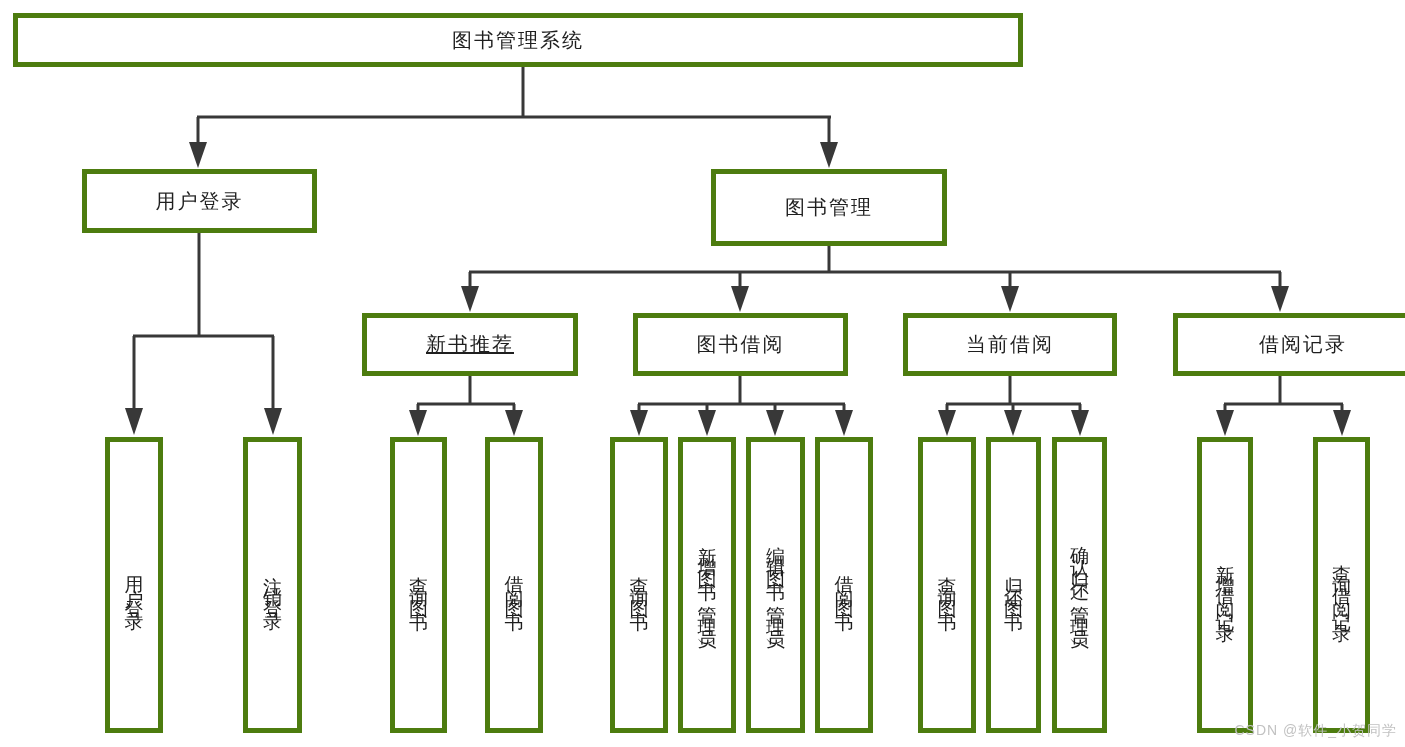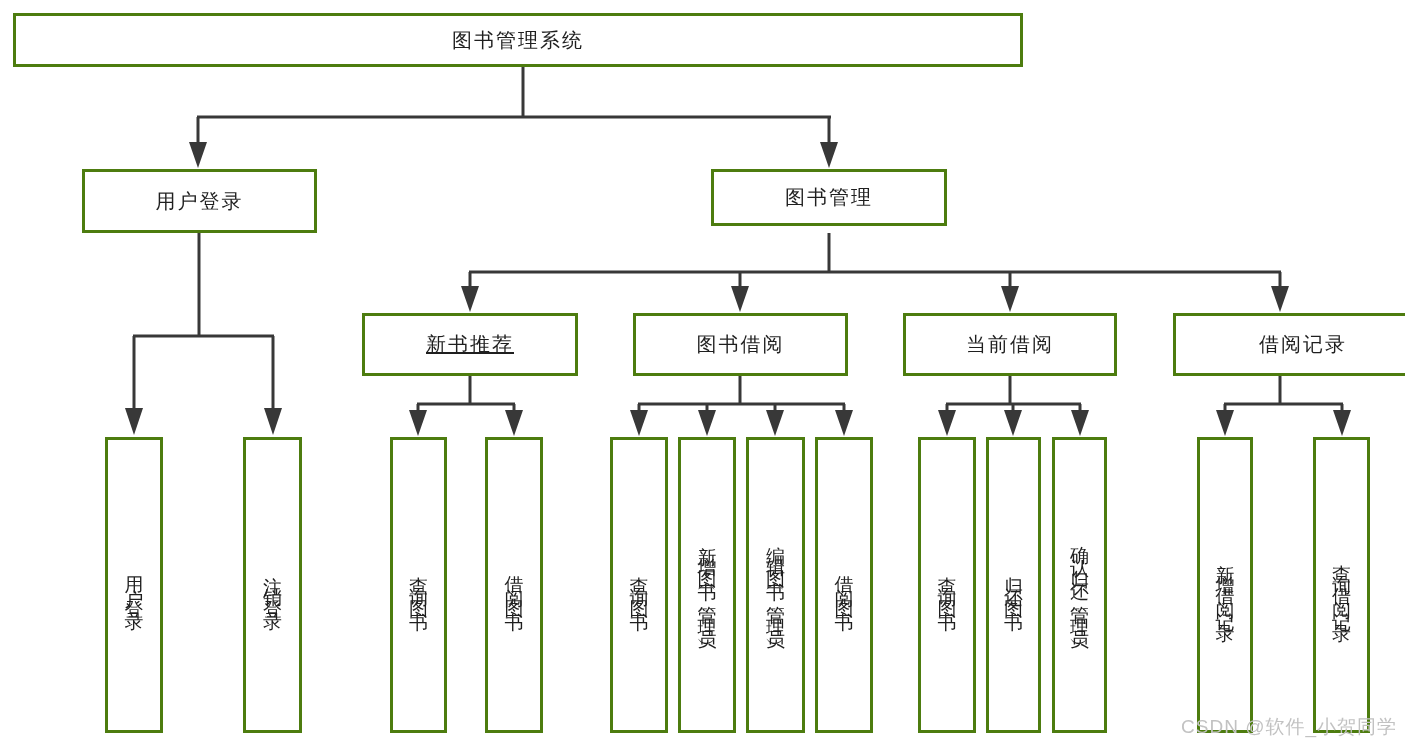--- a/index.html
+++ b/index.html
@@ -8,21 +8,21 @@
     width:1405px;height:747px;
     background:#ffffff;
     font-family:"Liberation Sans", sans-serif;
     color:#1f1f1f;
     overflow:hidden;
   }
   #wires{position:absolute;left:0;top:0;width:1405px;height:747px;}
   .node{
     position:absolute;
     box-sizing:border-box;
-    border:3px solid #4d7c0f;
+    border:5px solid #4d7c0f;
     background:#ffffff;
     display:flex;
     align-items:center;
     justify-content:center;
     z-index:2;
   }
   .hlabel{
     font-size:20px;
     letter-spacing:2px;
     white-space:nowrap;
@@ -32,21 +32,21 @@
     text-orientation:mixed;
     font-size:19px;
     letter-spacing:12px;
     line-height:1.15;
     white-space:nowrap;
   }
   
   #n-root{left:13px;top:13px;width:1010px;height:54px;}
   
   #n-l2-0{left:82px;top:169px;width:235px;height:64px;}
-  #n-l2-1{left:711px;top:169px;width:236px;height:57px;}
+  #n-l2-1{left:711px;top:169px;width:236px;height:77px;}
   
   #n-l3-0{left:362px;top:313px;width:216px;height:63px;text-decoration:underline;}
   #n-l3-1{left:633px;top:313px;width:215px;height:63px;align-items:center;}
   #n-l3-2{left:903px;top:313px;width:214px;height:63px;text-align:right;}
   #n-l3-3{left:1173px;top:313px;width:260px;height:63px;}
   
   .leaf{top:437px;height:296px;}
   #n-lf-0{left:105px;width:58px;}
   #n-lf-1{left:243px;width:59px;}
   #n-lf-2{left:390px;width:57px;}
@@ -56,21 +56,21 @@
   #n-lf-6{left:746px;width:59px;}
   #n-lf-7{left:815px;width:58px;}
   #n-lf-8{left:918px;width:58px;}
   #n-lf-9{left:986px;width:55px;}
   #n-lf-10{left:1052px;width:55px;}
   #n-lf-11{left:1197px;width:56px;}
   #n-lf-12{left:1313px;width:57px;}
   #watermark{
     position:absolute;
     right:8px;bottom:7px;
-    font-size:19px;
+    font-size:14px;
     color:#c2c2c2;
     letter-spacing:1px;
     z-index:3;
     white-space:nowrap;
   }
 </style>
 </head>
 <body>
 
 <div id="canvas">

